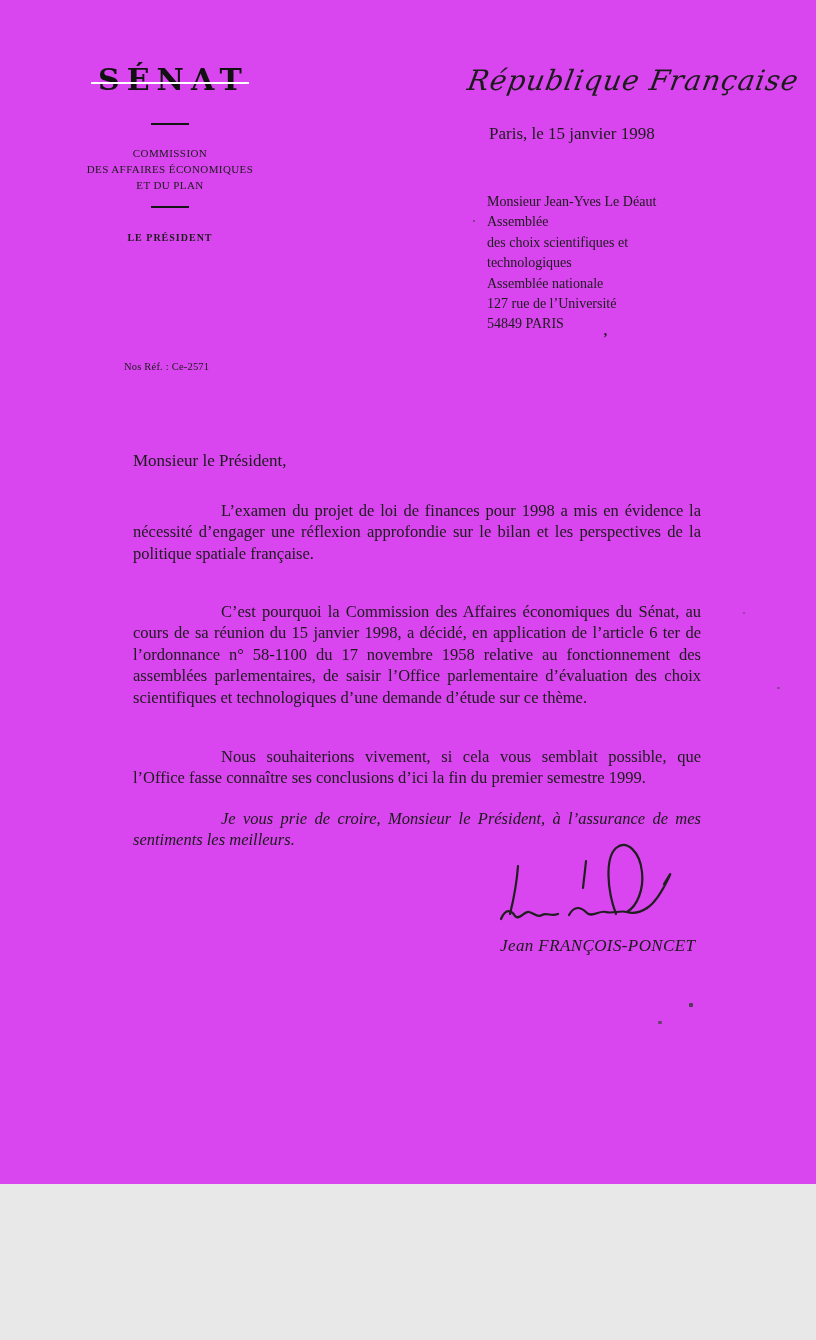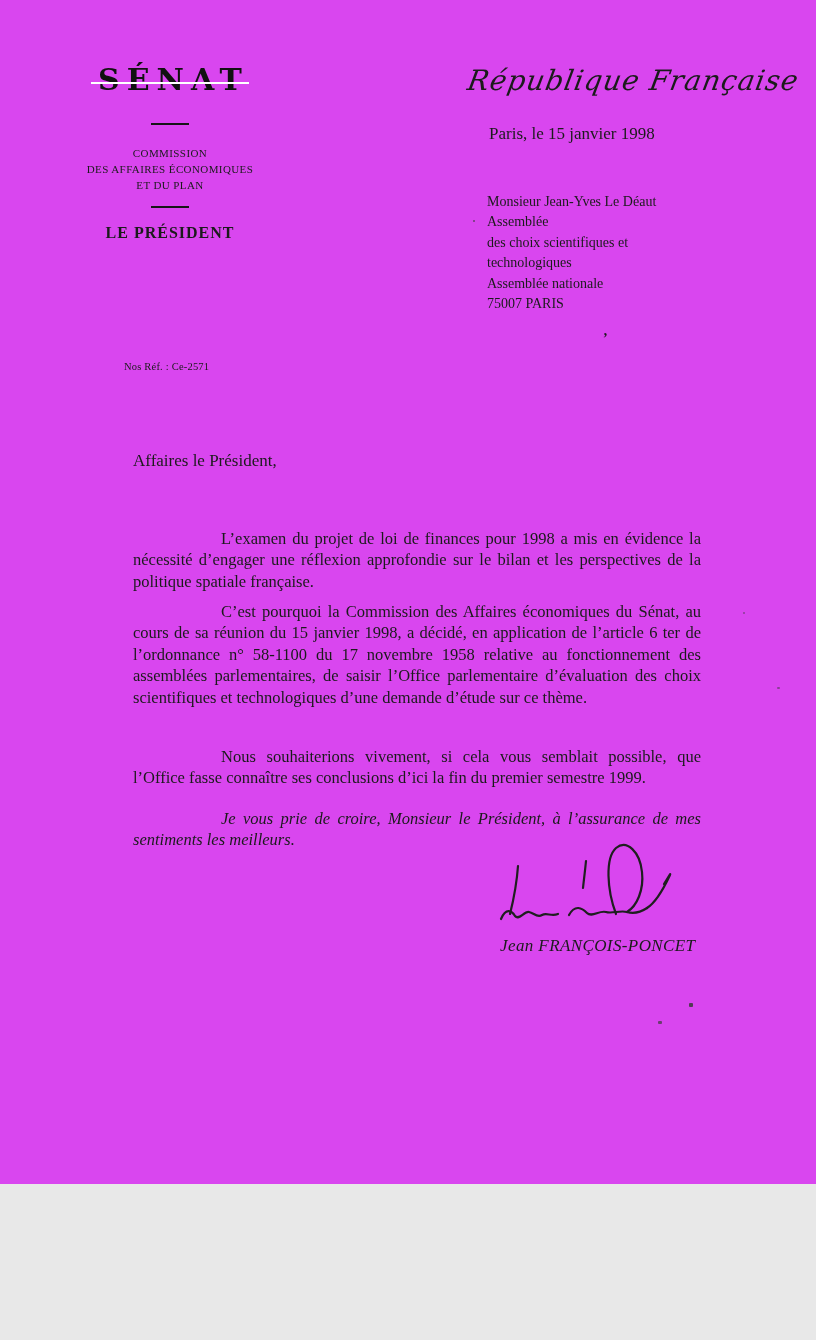--- a/index.html
+++ b/index.html
@@ -51,23 +51,23 @@
   .rule-1 { margin-top: 26px; }
   .rule-2 { margin-top: 13px; }
   .commission {
     margin-top: 20px;
     font-weight: normal;
     font-size: 11px;
     line-height: 16px;
     letter-spacing: 0.4px;
   }
   .president-role {
-    margin-top: 16px;
+    margin-top: 24px;
     font-weight: bold;
-    font-size: 16px;
+    font-size: 10px;
     letter-spacing: 1px;
   }
   .reference {
     position: absolute;
     left: 124px;
     top: 361px;
     font-size: 10.5px;
     letter-spacing: 0.2px;
   }
 
@@ -115,21 +115,21 @@
   }
   .para {
     position: absolute;
     left: 133px;
     width: 568px;
     font-size: 16.5px;
     line-height: 21.4px;
     text-align: justify;
     text-indent: 88px;
   }
-  .p1 { top: 528px; }
+  .p1 { top: 500px; }
   .p2 { top: 601px; }
   .p3 { top: 746px; }
   .p4 { top: 808px; font-style: italic; }
 
   
   .signature-svg {
     position: absolute;
     left: 480px;
     top: 835px;
   }
@@ -175,25 +175,26 @@
 
   <div class="republic">République Française</div>
   <div class="dateline">Paris, le 15 janvier 1998</div>
 
   <div class="recipient">
     <div>Monsieur Jean-Yves Le Déaut</div>
     <div>Assemblée</div>
     <div>des choix scientifiques et</div>
     <div>technologiques</div>
     <div>Assemblée nationale</div>
-    <div>75007 PARIS</div>
+    <div>127 rue de l’Université</div>
+    <div>54849 PARIS</div>
   </div>
   <div class="stray-mark">’</div>
 
-  <div class="salutation">Affaires le Président,</div>
+  <div class="salutation">Monsieur le Président,</div>
   <div class="para p1">L’examen du projet de loi de finances pour 1998 a mis en évidence la nécessité d’engager une réflexion approfondie sur le bilan et les perspectives de la politique spatiale française.</div>
   <div class="para p2">C’est pourquoi la Commission des Affaires économiques du Sénat, au cours de sa réunion du 15 janvier 1998, a décidé, en application de l’article 6 ter de l’ordonnance n° 58-1100 du 17 novembre 1958 relative au fonctionnement des assemblées parlementaires, de saisir l’Office parlementaire d’évaluation des choix scientifiques et technologiques d’une demande d’étude sur ce thème.</div>
   <div class="para p3">Nous souhaiterions vivement, si cela vous semblait possible, que l’Office fasse connaître ses conclusions d’ici la fin du premier semestre 1999.</div>
   <div class="para p4">Je vous prie de croire, Monsieur le Président, à l’assurance de mes sentiments les meilleurs.</div>
 
   <svg class="signature-svg" width="220" height="110" viewBox="480 835 220 110" fill="none" stroke="#1f1f1f" stroke-width="2.2" stroke-linecap="round">
     <path d="M518,866 C517,880 514,898 510,914"></path>
     <path d="M586,861 C585,871 584,879 583,888"></path>
     <path d="M616,914 C607,890 605,858 616,848 C627,839 640,852 642,872 C644,890 637,906 627,912"></path>
     <path d="M501,919 C506,907 512,911 515,916 C519,921 524,911 529,912 C534,913 537,918 542,915 C547,912 551,917 558,914"></path>

